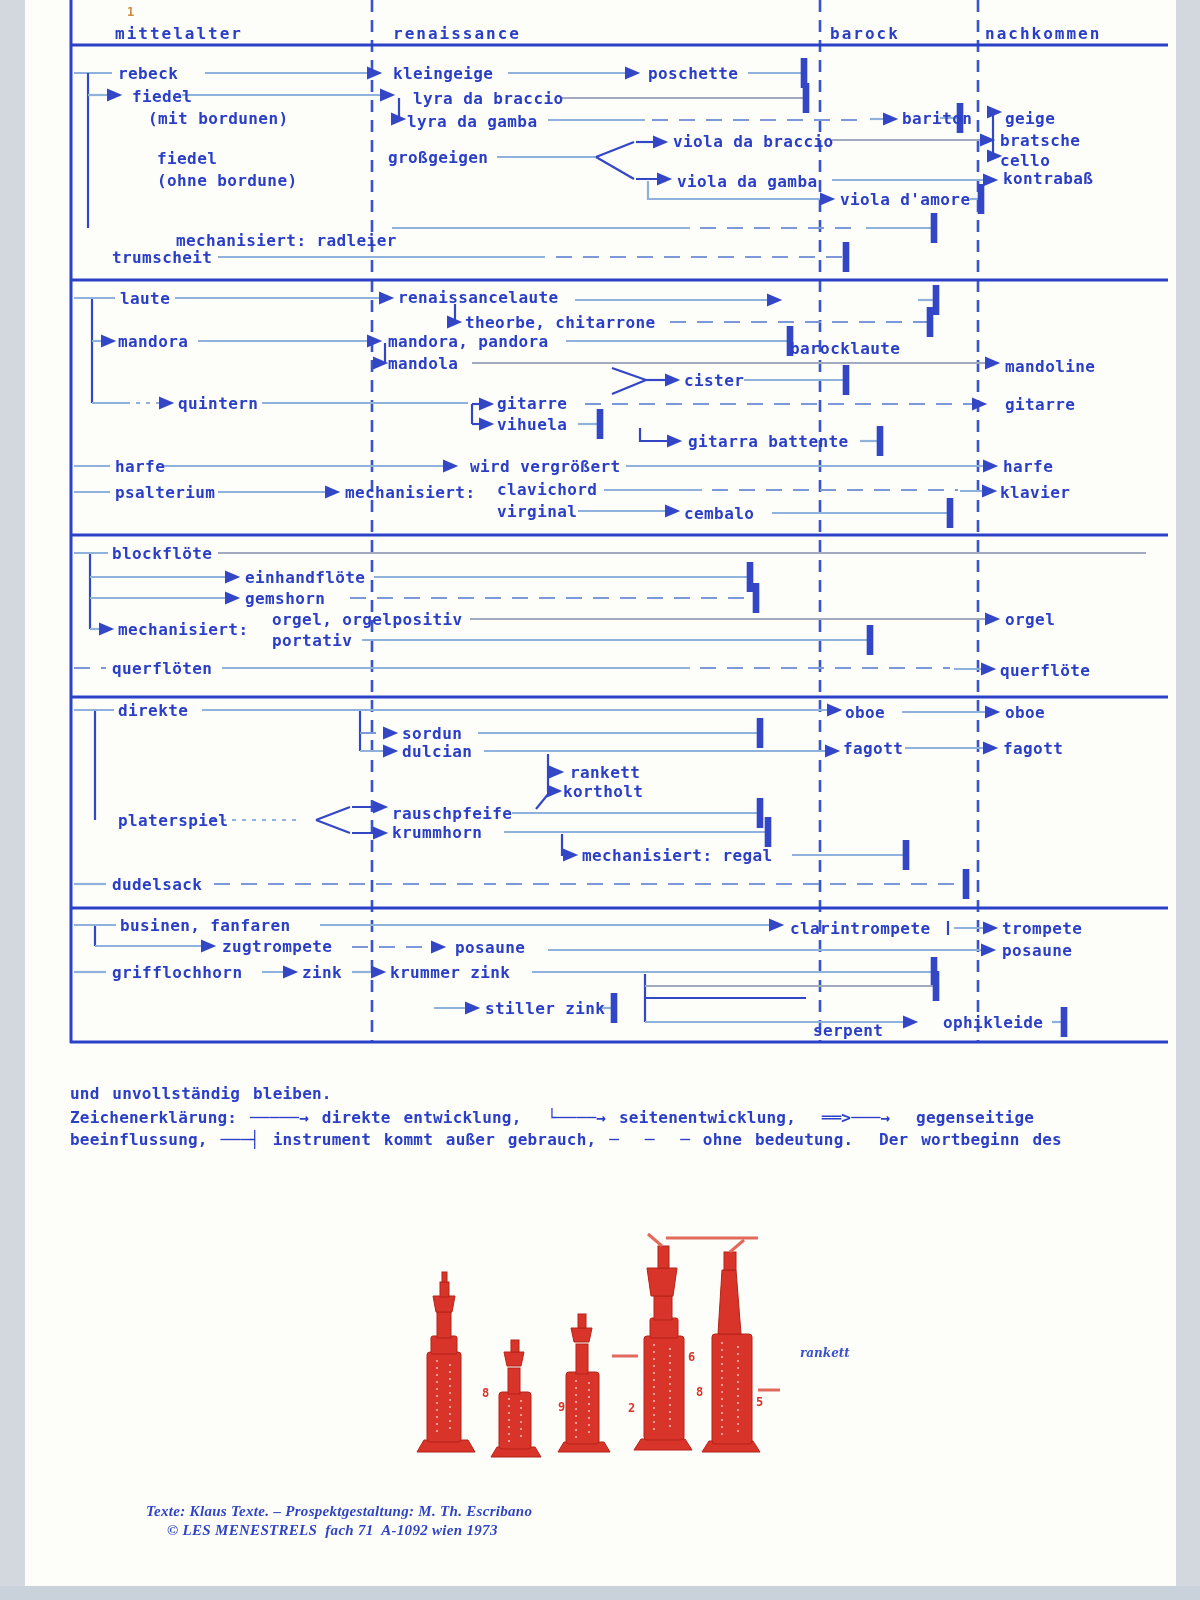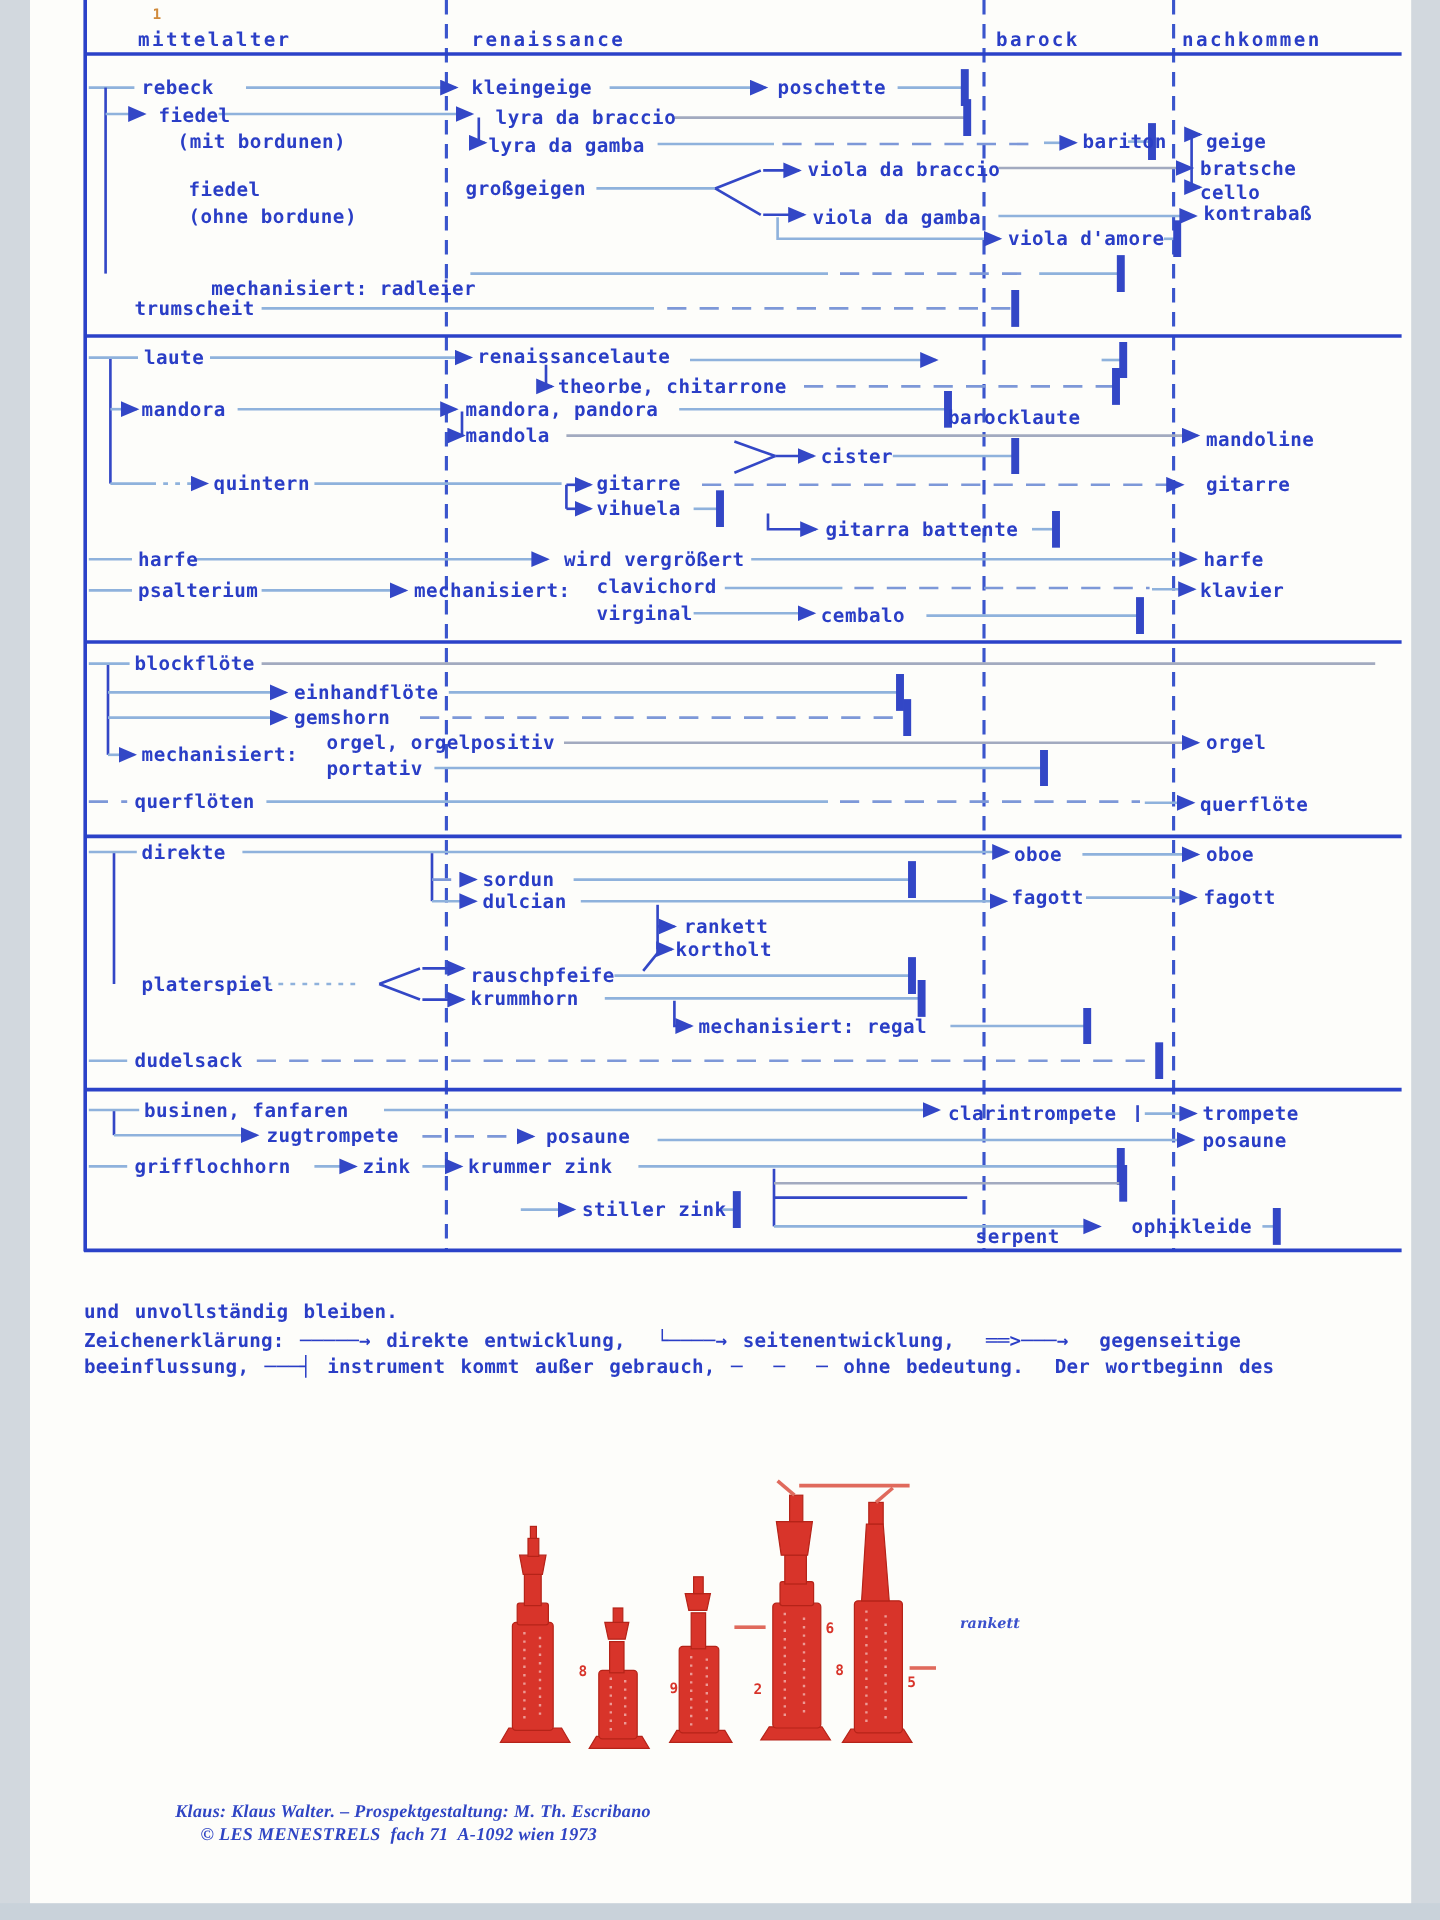--- a/index.html
+++ b/index.html
@@ -340,16 +340,16 @@
       <span class="t leg" style="left: 70px; top: 1093px;">und unvollständig bleiben.</span>
       <span class="t leg" style="left: 70px; top: 1139px;">beeinflussung, ───┤ instrument kommt außer gebrauch, ─  ─  ─ ohne bedeutung.  Der wortbeginn des</span>
       <span class="t leg" style="left: 70px; top: 1117px;">Zeichenerklärung: ─────→ direkte entwicklung,  └────→ seitenentwicklung,  ══&gt;───→  gegenseitige</span>
       <span class="t rn" style="left: 482px; top: 1393px;">8</span>
       <span class="t rn" style="left: 558px; top: 1407px;">9</span>
       <span class="t rn" style="left: 628px; top: 1408px;">2</span>
       <span class="t rn" style="left: 688px; top: 1357px;">6</span>
       <span class="t rn" style="left: 696px; top: 1392px;">8</span>
       <span class="t rn" style="left: 756px; top: 1402px;">5</span>
       <span class="t cap" style="left: 800px; top: 1353px;">rankett</span>
-      <span class="t cred" style="left: 146px; top: 1511px;">Klaus: Klaus Walter. – Prospektgestaltung: M. Th. Escribano</span>
+      <span class="t cred" style="left: 146px; top: 1511px;">Texte: Klaus Texte. – Prospektgestaltung: M. Th. Escribano</span>
       <span class="t cred" style="left: 167px; top: 1530px;">© LES MENESTRELS  fach 71  A-1092 wien 1973</span>
     </div>
 </div>
 
 </body></html>

